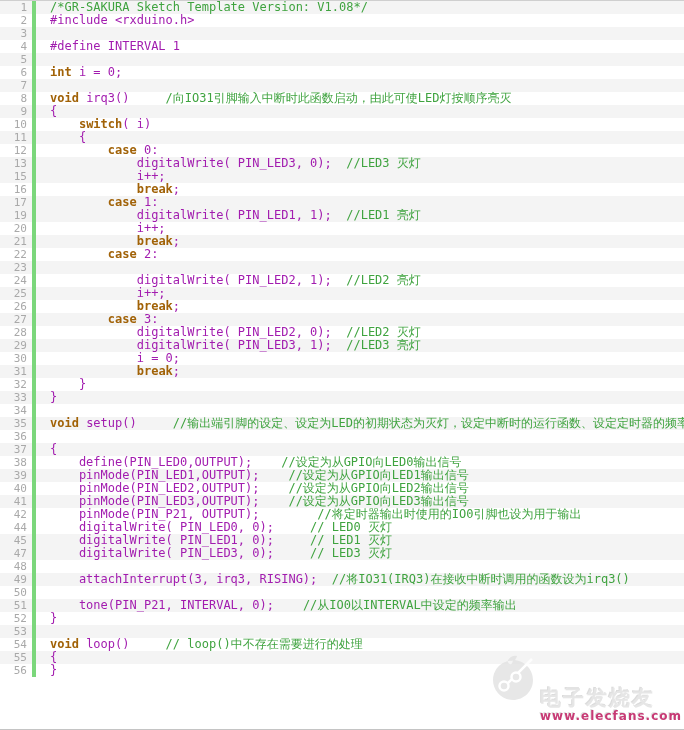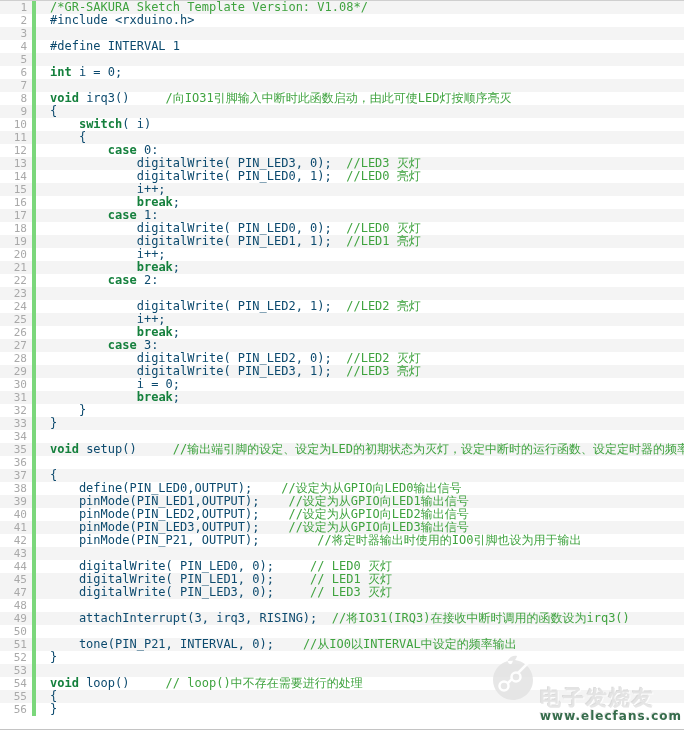--- a/index.html
+++ b/index.html
@@ -41,23 +41,23 @@
     background: #7bd77b;
     margin-left: 2px;
   }
   .code {
     white-space: pre;
     padding-left: 14px;
     font-family: "DejaVu Sans Mono", "Liberation Mono", monospace;
     font-size: 12px;
     color: #333333;
   }
-  .code .k { color: #15803d; font-weight: bold; }
+  .code .k { color: #a16207; font-weight: bold; }
   .code .c { color: #3fa33f; }
-  .code .p { color: #0c4a6e; }
+  .code .p { color: #a21caf; }
   .watermark {
     position: absolute;
     right: 2px;
     bottom: 6px;
     display: flex;
     align-items: center;
     gap: 4px;
     pointer-events: none;
     opacity: 0.85;
   }
@@ -67,21 +67,21 @@
     font-size: 21px;
     font-weight: bold;
     letter-spacing: 2px;
     color: #e2e2e2;
     text-shadow: 1px 1px 0 #ffffff, -1px -1px 0 #d6d6d6;
     line-height: 24px;
   }
   .wm-site {
     font-size: 12px;
     font-weight: bold;
-    color: #14532d;
+    color: #be185d;
     text-shadow: 1px 1px 0 #ffffff, -1px -1px 0 #dadada;
     line-height: 13px;
     letter-spacing: 1px;
   }
 </style>
 </head>
 <body>
 
 <div class="editor">
   <div>
@@ -143,45 +143,35 @@
       <div class="row">
         <span class="gutter">12</span>
         <span class="bar"></span>
         <span class="code"><span class="p">        </span><span class="k">case</span><span class="p"> 0:</span></span>
       </div>
       <div class="row odd">
         <span class="gutter">13</span>
         <span class="bar"></span>
         <span class="code"><span class="p">            digitalWrite( PIN_LED3, 0);  </span><span class="c">//LED3 灭灯</span></span>
       </div>
-      <div class="row">
-        <span class="gutter">14</span>
-        <span class="bar"></span>
-        <span class="code"><span class="p">            digitalWrite( PIN_LED0, 1);  </span><span class="c">//LED0 亮灯</span></span>
-      </div>
       <div class="row odd">
         <span class="gutter">15</span>
         <span class="bar"></span>
         <span class="code"><span class="p">            i++;</span></span>
       </div>
       <div class="row">
         <span class="gutter">16</span>
         <span class="bar"></span>
         <span class="code"><span class="p">            </span><span class="k">break</span><span class="p">;</span></span>
       </div>
       <div class="row odd">
         <span class="gutter">17</span>
         <span class="bar"></span>
         <span class="code"><span class="p">        </span><span class="k">case</span><span class="p"> 1:</span></span>
       </div>
-      <div class="row">
-        <span class="gutter">18</span>
-        <span class="bar"></span>
-        <span class="code"><span class="p">            digitalWrite( PIN_LED0, 0);  </span><span class="c">//LED0 灭灯</span></span>
-      </div>
       <div class="row odd">
         <span class="gutter">19</span>
         <span class="bar"></span>
         <span class="code"><span class="p">            digitalWrite( PIN_LED1, 1);  </span><span class="c">//LED1 亮灯</span></span>
       </div>
       <div class="row">
         <span class="gutter">20</span>
         <span class="bar"></span>
         <span class="code"><span class="p">            i++;</span></span>
       </div>
@@ -286,25 +276,20 @@
       </div>
       <div class="row odd">
         <span class="gutter">41</span>
         <span class="bar"></span>
         <span class="code"><span class="p">    pinMode(PIN_LED3,OUTPUT);    </span><span class="c">//设定为从GPIO向LED3输出信号</span></span>
       </div>
       <div class="row">
         <span class="gutter">42</span>
         <span class="bar"></span>
         <span class="code"><span class="p">    pinMode(PIN_P21, OUTPUT);        </span><span class="c">//将定时器输出时使用的IO0引脚也设为用于输出</span></span>
-      </div>
-      <div class="row odd">
-        <span class="gutter">43</span>
-        <span class="bar"></span>
-        <span class="code"></span>
       </div>
       <div class="row">
         <span class="gutter">44</span>
         <span class="bar"></span>
         <span class="code"><span class="p">    digitalWrite( PIN_LED0, 0);     </span><span class="c">// LED0 灭灯</span></span>
       </div>
       <div class="row odd">
         <span class="gutter">45</span>
         <span class="bar"></span>
         <span class="code"><span class="p">    digitalWrite( PIN_LED1, 0);     </span><span class="c">// LED1 灭灯</span></span>

